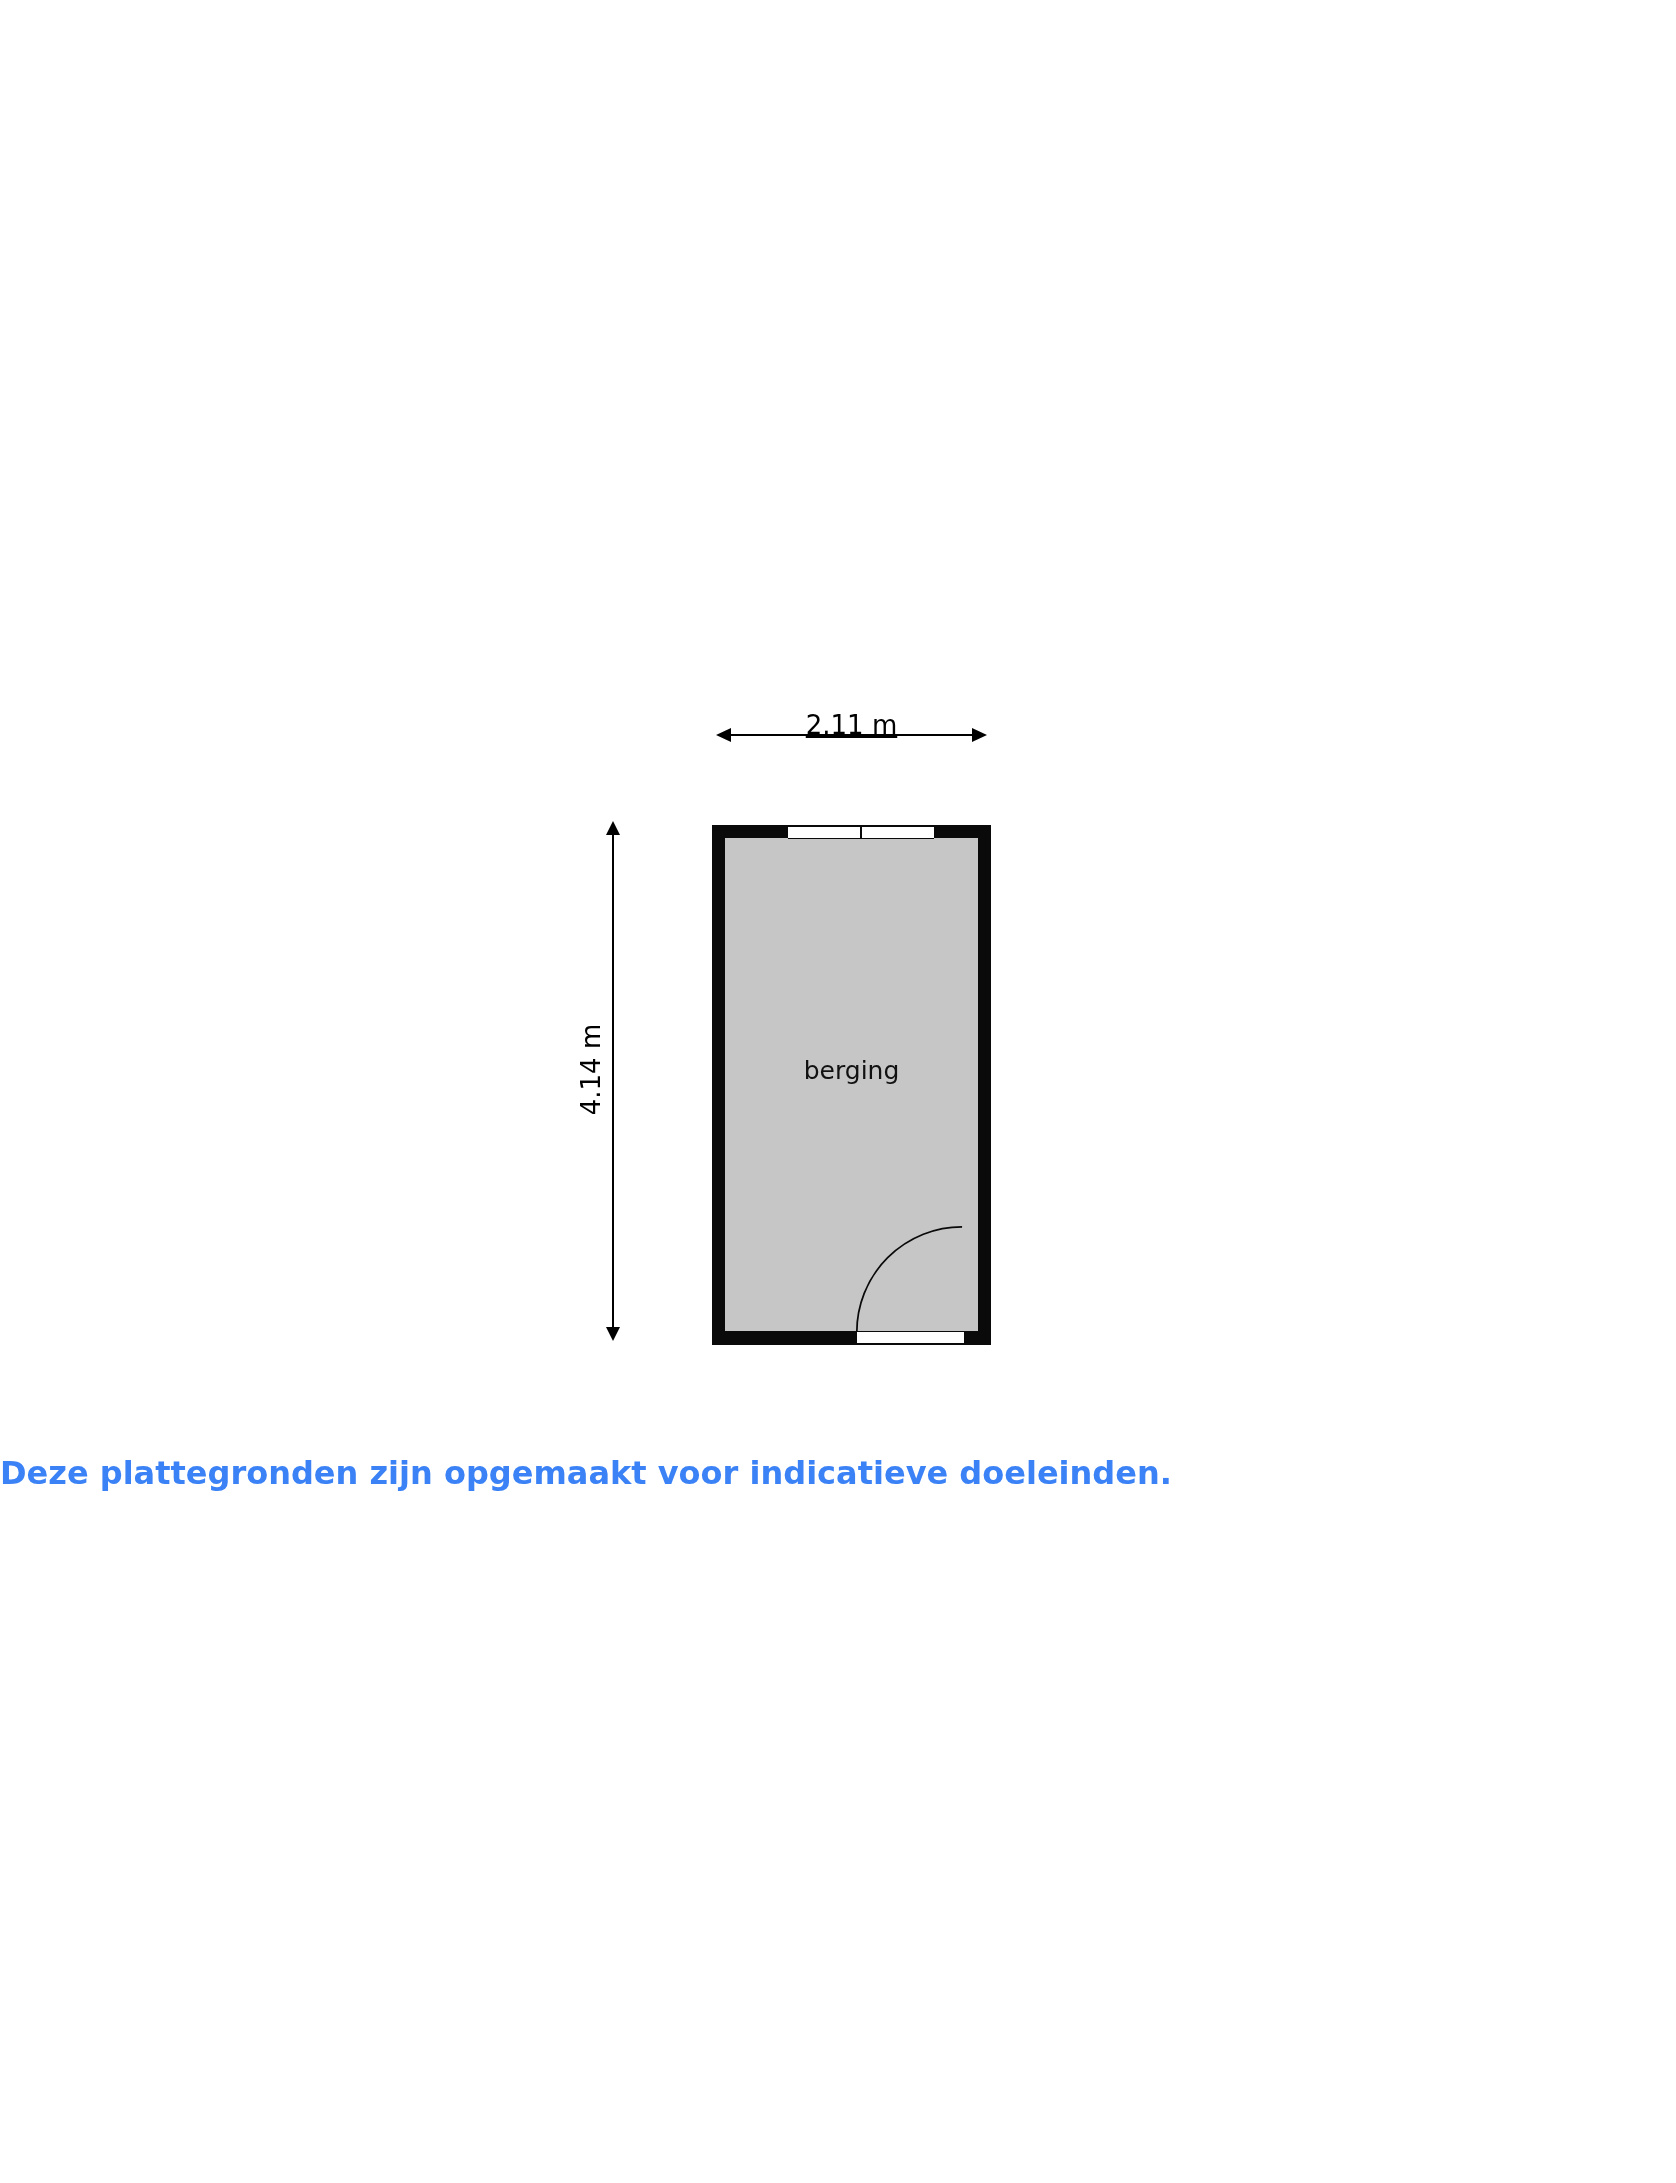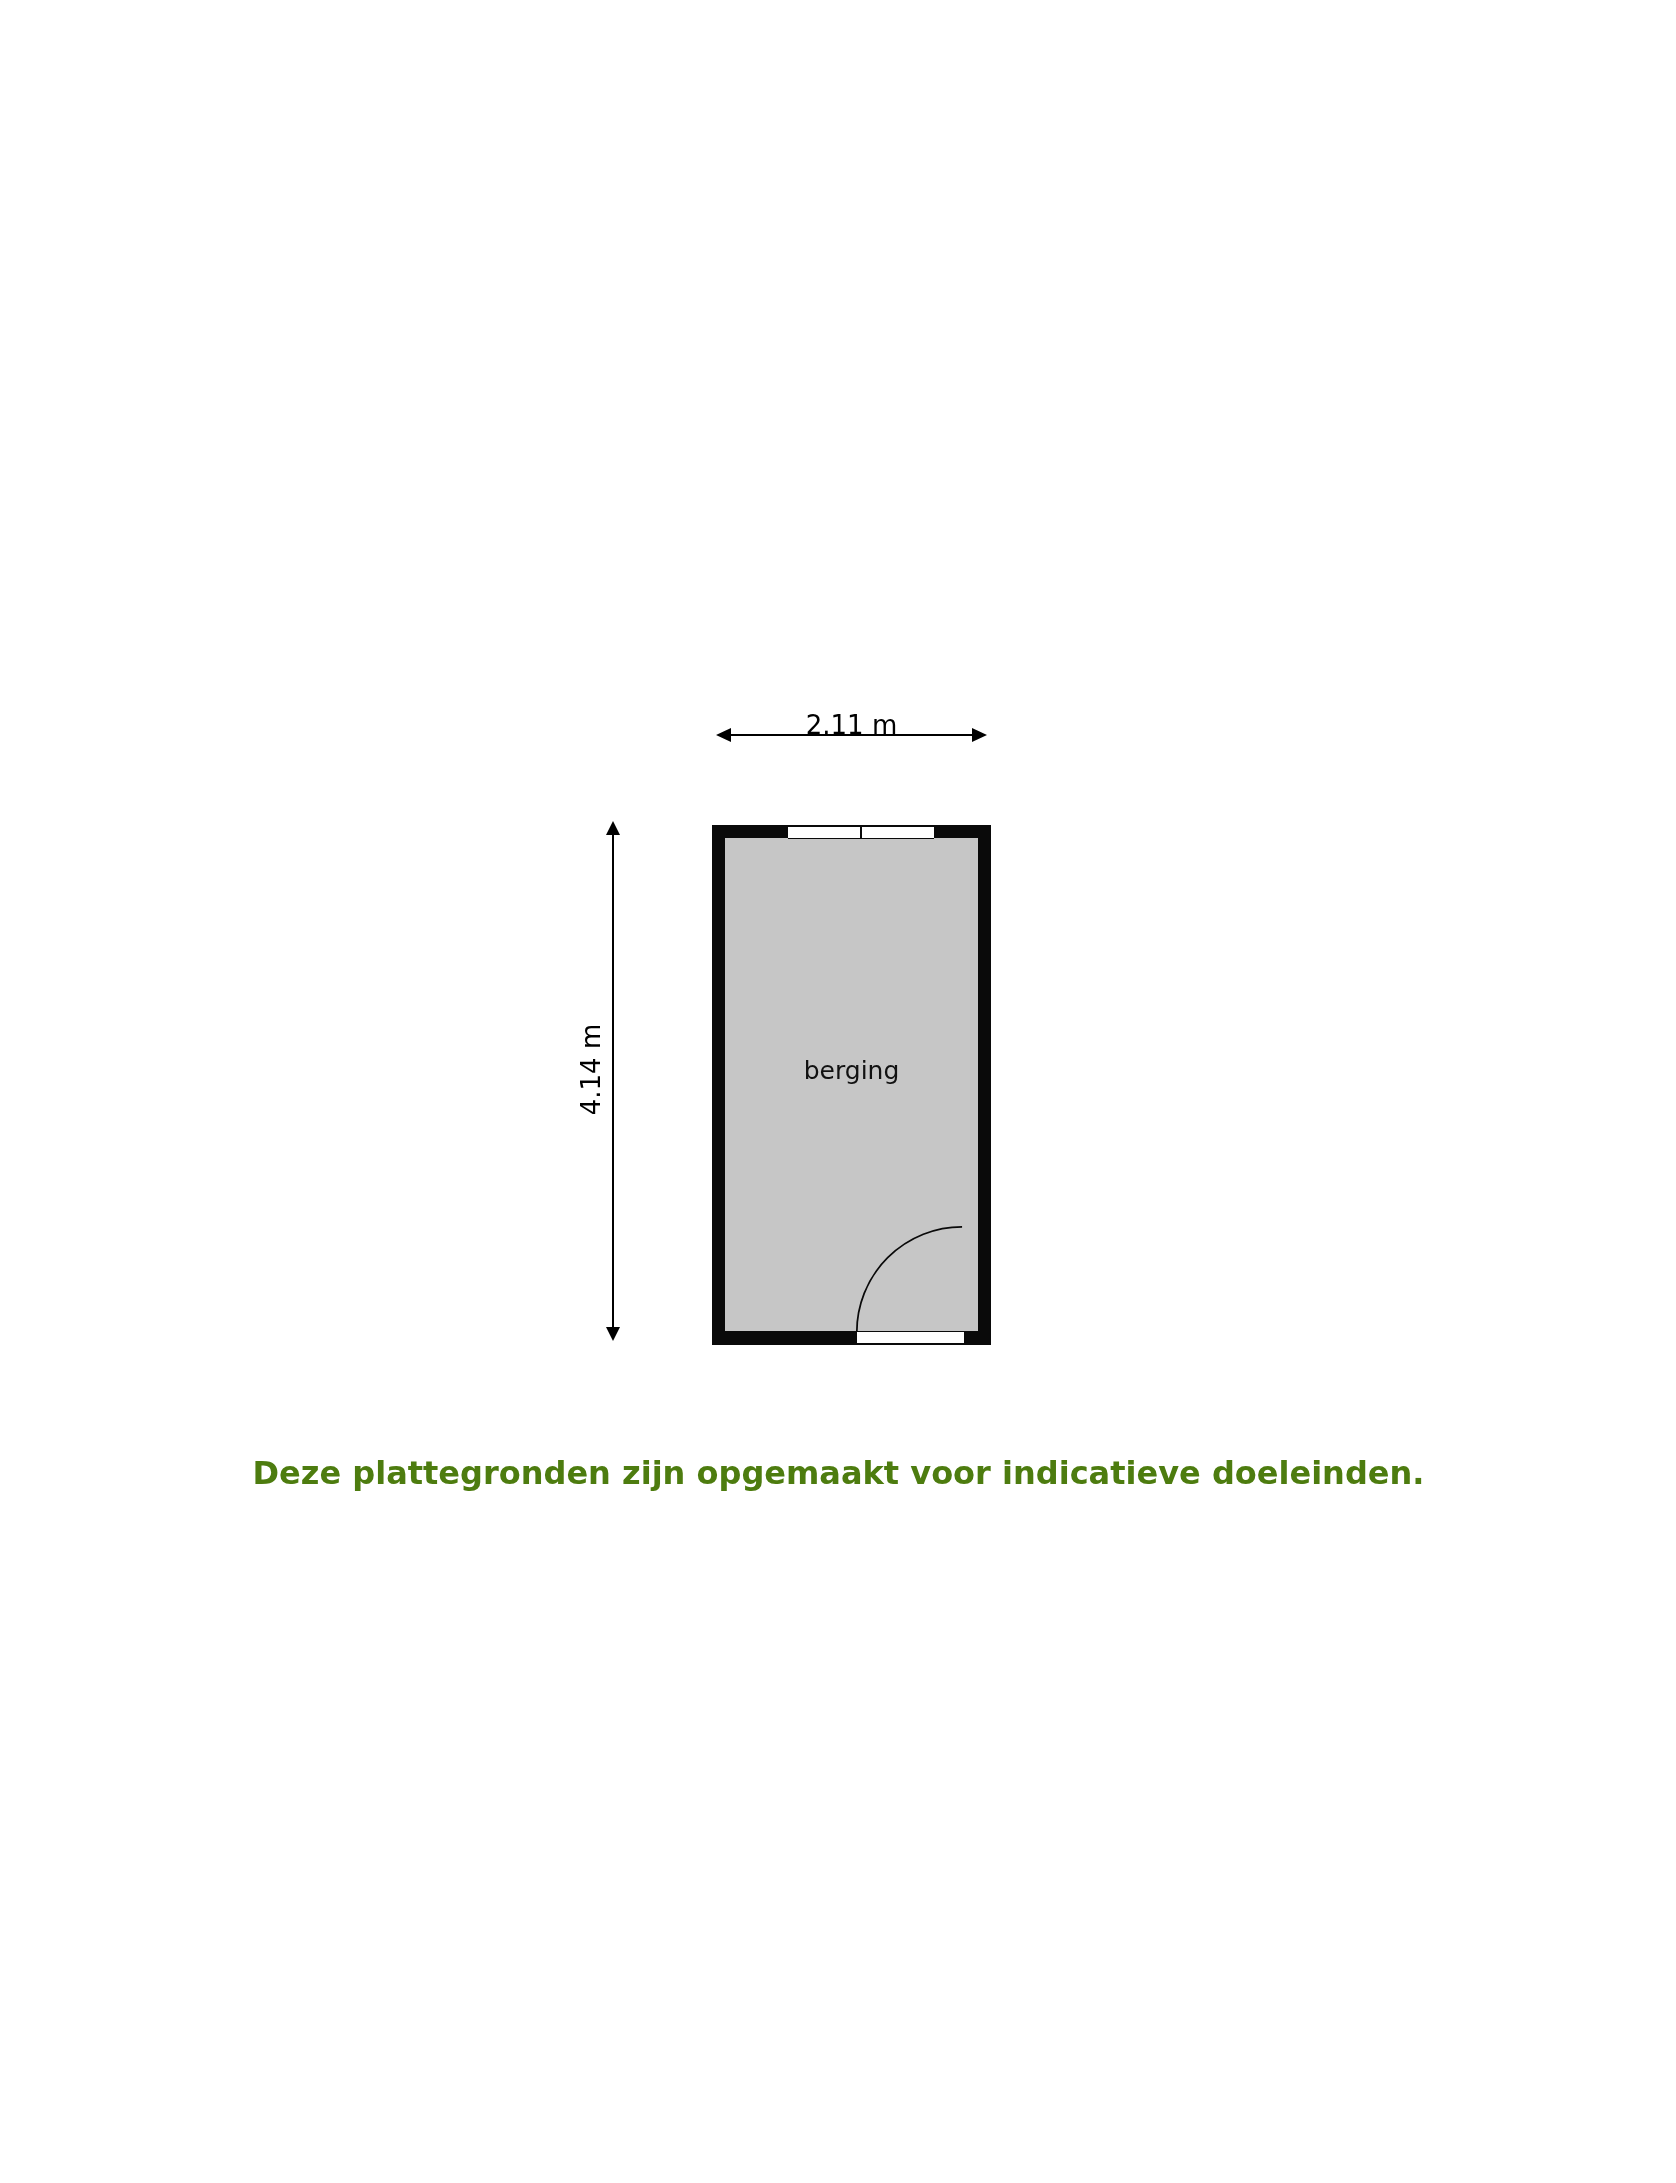--- a/index.html
+++ b/index.html
@@ -62,20 +62,21 @@
   .dim-top .dim-label {
     position: absolute;
     left: 0;
     top: 0px;
     width: 271px;
     text-align: center;
     font-size: 26px;
     color: #000000;
     background: #ffffff;
     line-height: 37px;
+    text-decoration: underline;
   }
 
   
   .dim-left {
     position: absolute;
     left: 581px;
     top: 821px;
     width: 48px;
     height: 520px;
   }
@@ -199,24 +200,23 @@
   .door-swing svg {
     display: block;
   }
 
   
   .disclaimer {
     position: absolute;
     left: 0;
     top: 1450px;
     width: 1677px;
-    text-align: center;
     font-size: 32px;
     font-weight: bold;
-    color: #4d7c0f;
+    color: #3b82f6;
     line-height: 47px;
   }
   .disclaimer .line {
     display: block;
   }
 </style>
 </head>
 <body>
 
 <div id="floorplan-root">

